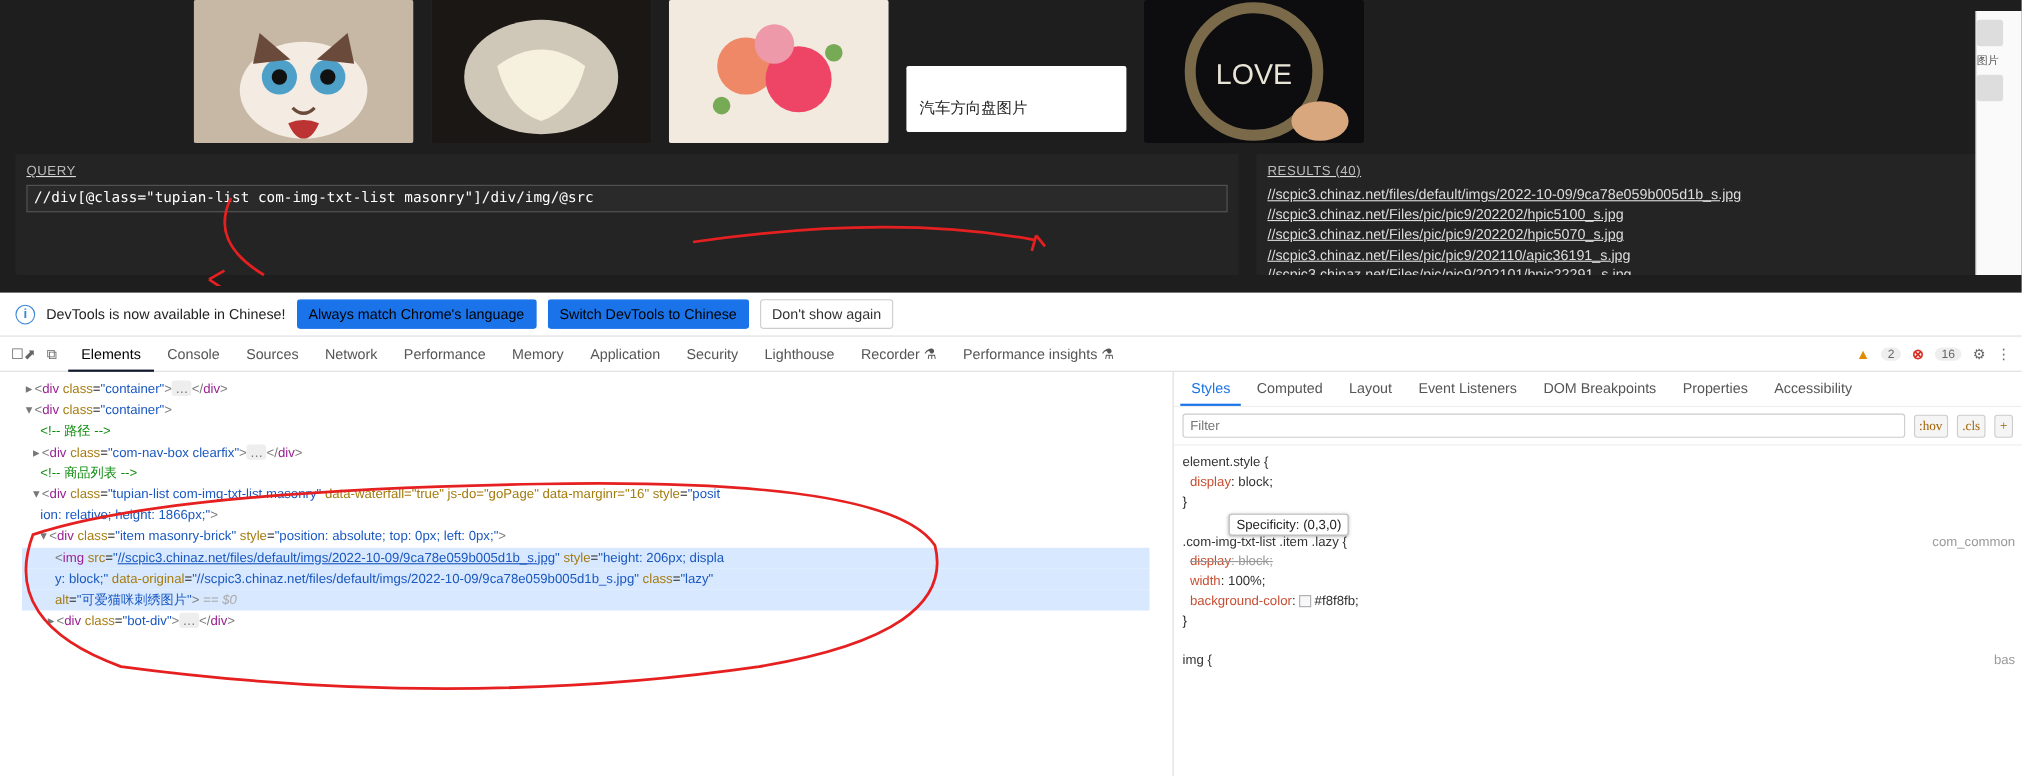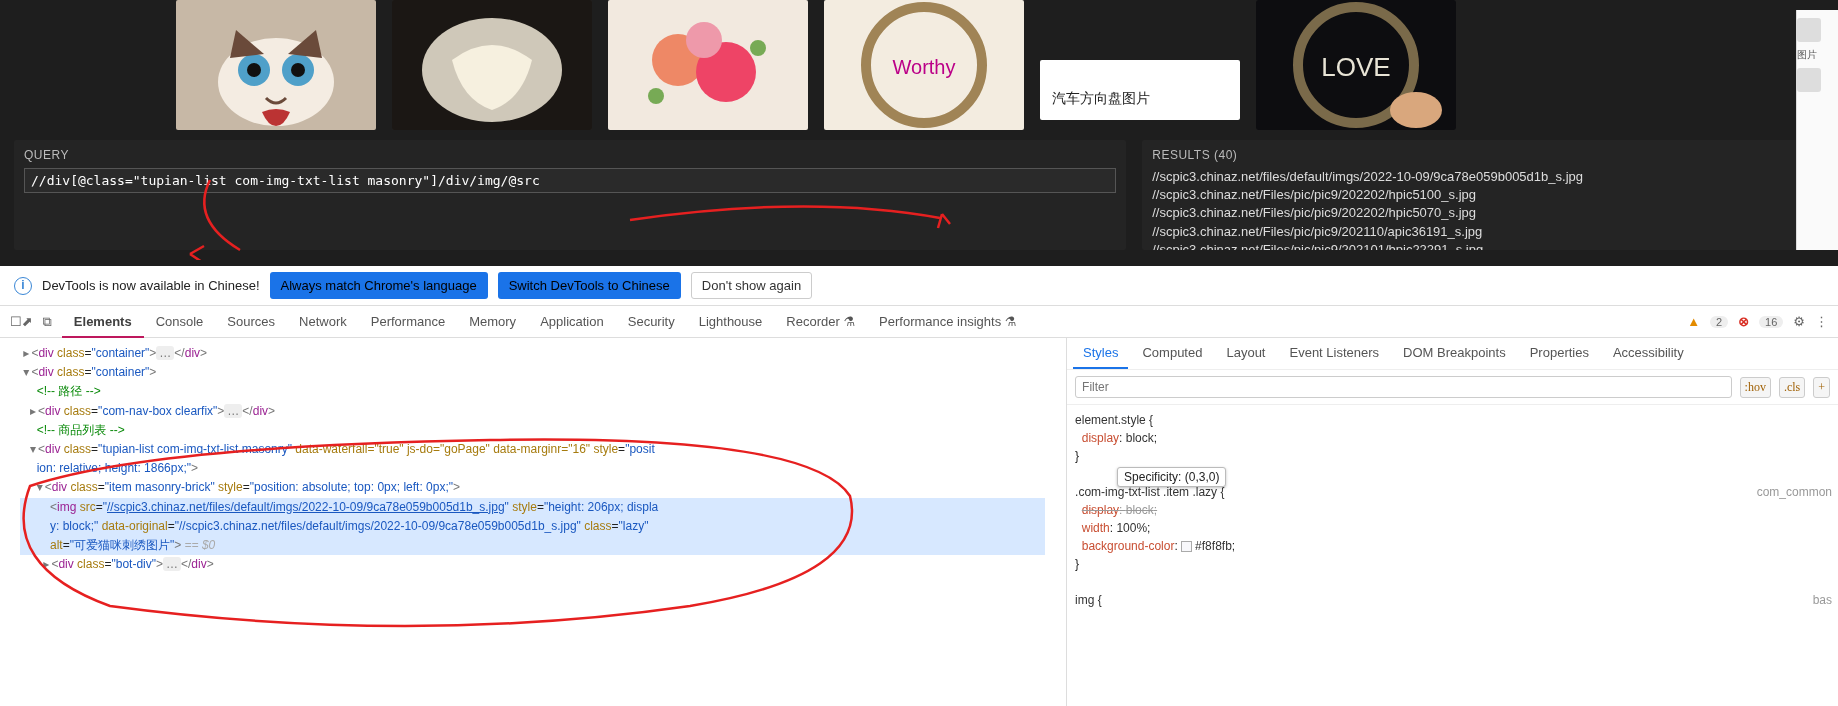--- a/index.html
+++ b/index.html
@@ -5,21 +5,21 @@
 * { margin:0; padding:0; box-sizing:border-box; font-family:Arial,"Microsoft YaHei",sans-serif; }
 body { background:#fff; width:1838px; height:706px; overflow:hidden; position:relative; }
 
 
 .stage { position:relative; width:1838px; height:266px; background:#1e1e1e; }
 .gallery { position:absolute; top:0; left:0; right:0; height:266px; display:flex; gap:16px; padding:0 0 0 176px; }
 .thumb { width:200px; height:130px; background:#333; border-radius:2px; position:relative; overflow:hidden; flex:none; }
 .thumb svg { width:100%; height:100%; display:block; }
 .card { width:200px; background:#fff; border-radius:2px; padding:30px 12px; color:#222; font-size:14px; height:48px; align-self:start; margin-top:60px; flex:none; }
 .overlay-row { position:absolute; left:14px; right:14px; top:140px; display:flex; gap:16px; height:110px; }
-.panel { background:rgba(37,37,37,.92); border-radius:2px; color:#ddd; font:13px/1.4 Consolas,monospace; padding:8px 10px; overflow:hidden; }
+.panel { background:rgba(37,37,37,.92); border-radius:2px; color:#ddd; font:13px/1.4 Consolas,monospace; padding:8px 10px; overflow:hidden;text-decoration:underline; }
 .panel .hdr { font:12px Arial; color:#bbb; letter-spacing:.5px; margin-bottom:6px; }
 .q-panel { flex:1 1 62%; }
 .q-input { background:#2a2a2a; border:1px solid #555; color:#fff; width:100%; padding:4px 6px; font:13px Consolas,monospace; }
 .r-panel { flex:1 1 38%; }
 .r-panel .line { white-space:nowrap; color:#ddd; }
 
 
 .arrow { position:absolute; top:170px; left:150px; width:820px; height:90px; pointer-events:none; }
 
 
@@ -30,21 +30,21 @@
 .banner { display:flex; align-items:center; gap:10px; padding:8px 14px; border-bottom:1px solid #ddd; font-size:13px; color:#222; height:40px; }
 .banner .info-ico { width:18px; height:18px; border:1.5px solid #3a87d6; border-radius:50%; color:#3a87d6; font:bold 12px/15px Arial; text-align:center; }
 .btn { border-radius:3px; padding:5px 10px; font-size:13px; cursor:pointer; border:1px solid transparent; }
 .btn.blue { background:#1a73e8; color:#000000; }
 .btn.plain { background:#fff; border-color:#ccc; color:#333; }
 
 
 .tabs { display:flex; align-items:center; height:32px; border-bottom:1px solid #ddd; font-size:13px; color:#555; }
 .tabs .lead { display:flex; gap:10px; padding:0 10px; color:#666; }
 .tabs .tab { padding:0 12px; height:32px; line-height:32px; cursor:pointer; }
-.tabs .tab.active { color:#404040; border-bottom:2px solid #be185d;font-weight:bold; }
+.tabs .tab.active { color:#000000; border-bottom:2px solid #0f172a; }
 .tabs .spacer { flex:1; }
 .tabs .right { display:flex; gap:10px; align-items:center; padding-right:10px; color:#666; }
 .tabs .warn { color:#e38b00; }
 .tabs .err  { color:#d93025; font-weight:bold; }
 .tabs .cnt  { background:#eee; border-radius:8px; padding:0 6px; font-size:11px; }
 
 
 .split { display:flex; height:368px; }
 .dom { flex:1 1 58%; font:12px/1.6 Consolas,monospace; color:#222; padding:6px 0 6px 20px; overflow:hidden; position:relative;}
 .dom .ln { white-space:pre; }
@@ -99,27 +99,20 @@
         </svg>
     </div>
     <div class="thumb">
       <svg viewBox="0 0 200 130">
           <rect width="200" height="130" fill="#f2e9df"></rect>
           <circle cx="70" cy="60" r="26" fill="#e86"></circle>
           <circle cx="118" cy="72" r="30" fill="#e46"></circle>
           <circle cx="96" cy="40" r="18" fill="#e9a"></circle>
           <circle cx="48" cy="96" r="8" fill="#7a5"></circle>
           <circle cx="150" cy="48" r="8" fill="#7a5"></circle>
-        </svg>
-    </div>
-    <div class="thumb">
-      <svg viewBox="0 0 200 130">
-          <rect width="200" height="130" fill="#f3ece0"></rect>
-          <circle cx="100" cy="65" r="58" fill="none" stroke="#a08456" stroke-width="10"></circle>
-          <text x="100" y="74" text-anchor="middle" font-family="cursive" font-size="20" fill="#b08"> Worthy </text>
         </svg>
     </div>
     <div class="card"><span>汽车方向盘图片</span></div>
     <div class="thumb">
       <svg viewBox="0 0 200 130">
           <rect width="200" height="130" fill="#0d0d10"></rect>
           <circle cx="100" cy="65" r="58" fill="none" stroke="#7a6a4a" stroke-width="10"></circle>
           <text x="100" y="76" text-anchor="middle" font-family="monospace" font-size="26" fill="#e8e4d6">LOVE</text>
           <ellipse cx="160" cy="110" rx="26" ry="18" fill="#d9a77d"></ellipse>
         </svg>

